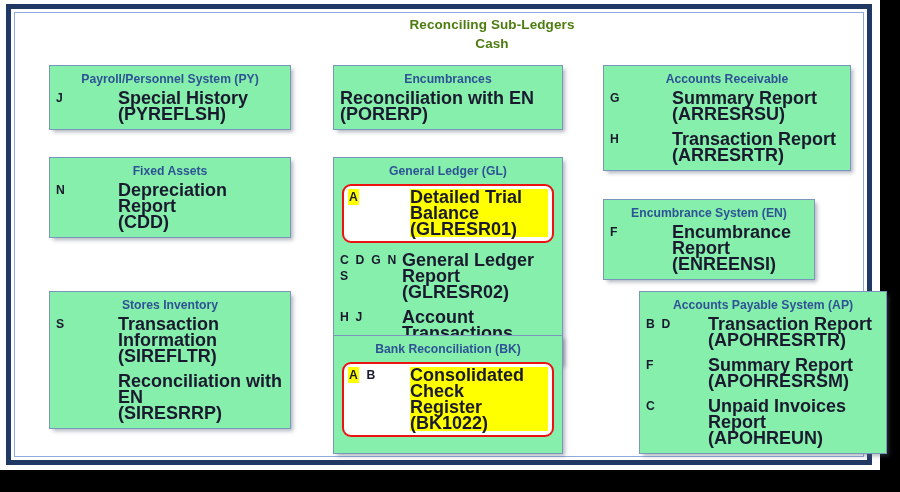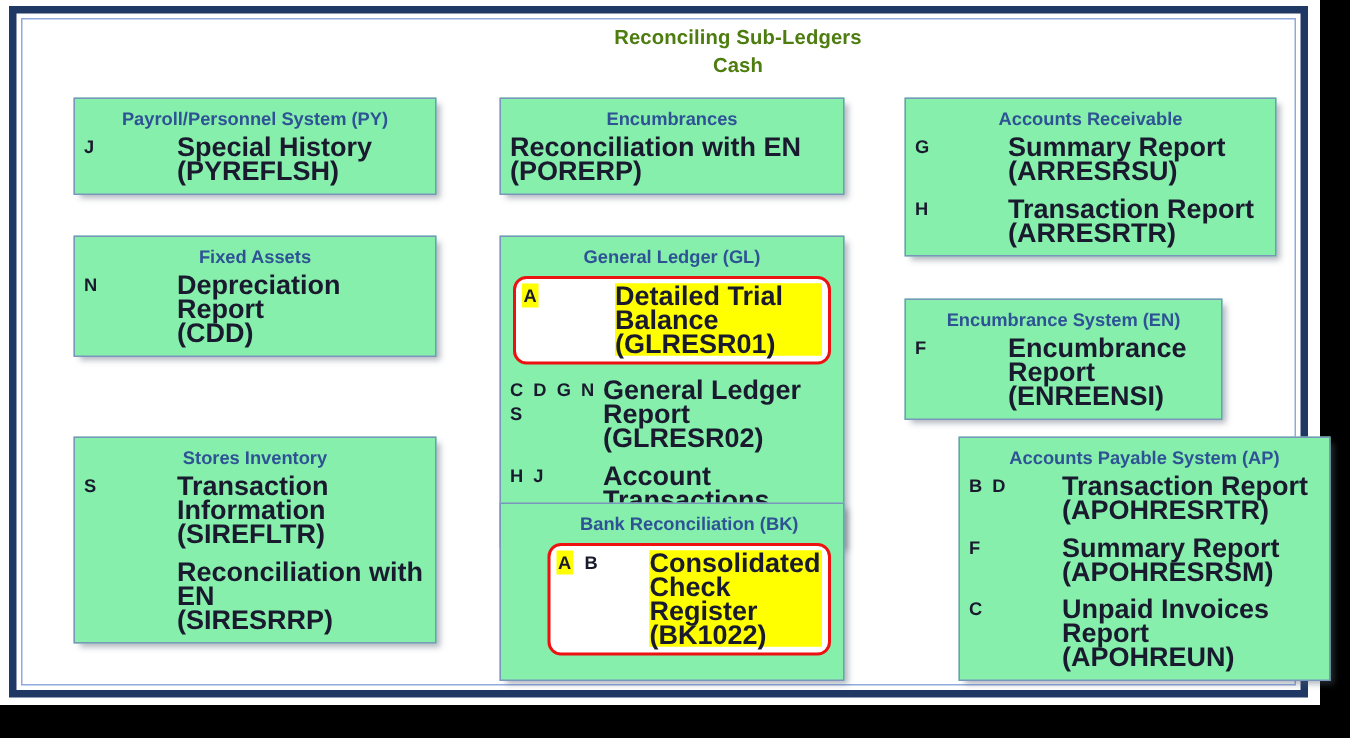--- a/index.html
+++ b/index.html
@@ -180,21 +180,21 @@
           </div>
           <div class="row">
             <div class="codes">H  J</div>
             <div class="label">
               <span class="ln">Account Transactions</span>
               <span class="ln">(GLREFLTR)</span>
             </div>
           </div>
         </div>
       </div>
-    <div class="card w-gl" style="left:322px;top:326px;width:230px;padding-left:23px;">
+    <div class="card w-gl" style="left:322px;top:326px;width:230px;">
         <div class="card-title">Bank Reconciliation (BK)</div>
         <div class="rows">
           <div class="hl-wrap">
             <div class="row">
               <div class="codes-hl"><span class="cd mark">A</span>&nbsp;&nbsp;<span class="cd nomark">B</span></div>
               <div class="label">
                 <span class="ln">Consolidated Check</span>
                 <span class="ln">Register (BK1022)</span>
               </div>
             </div>

